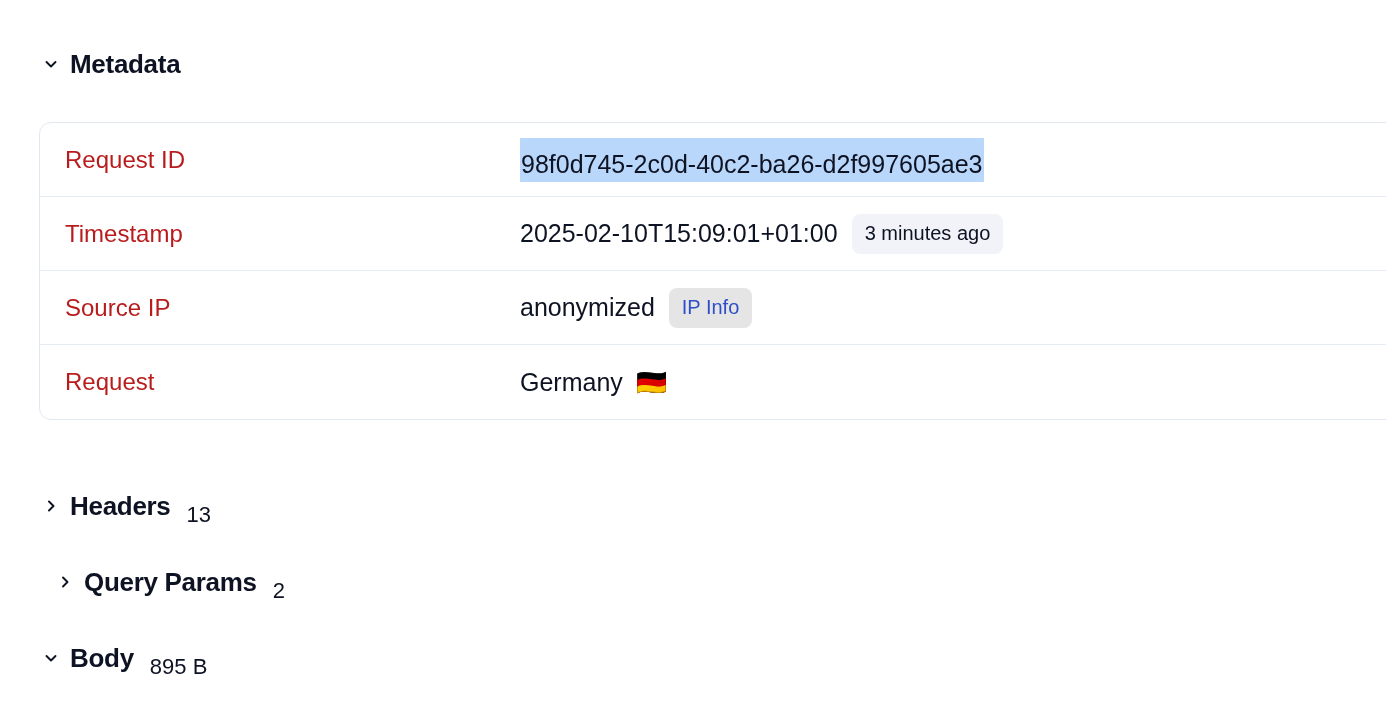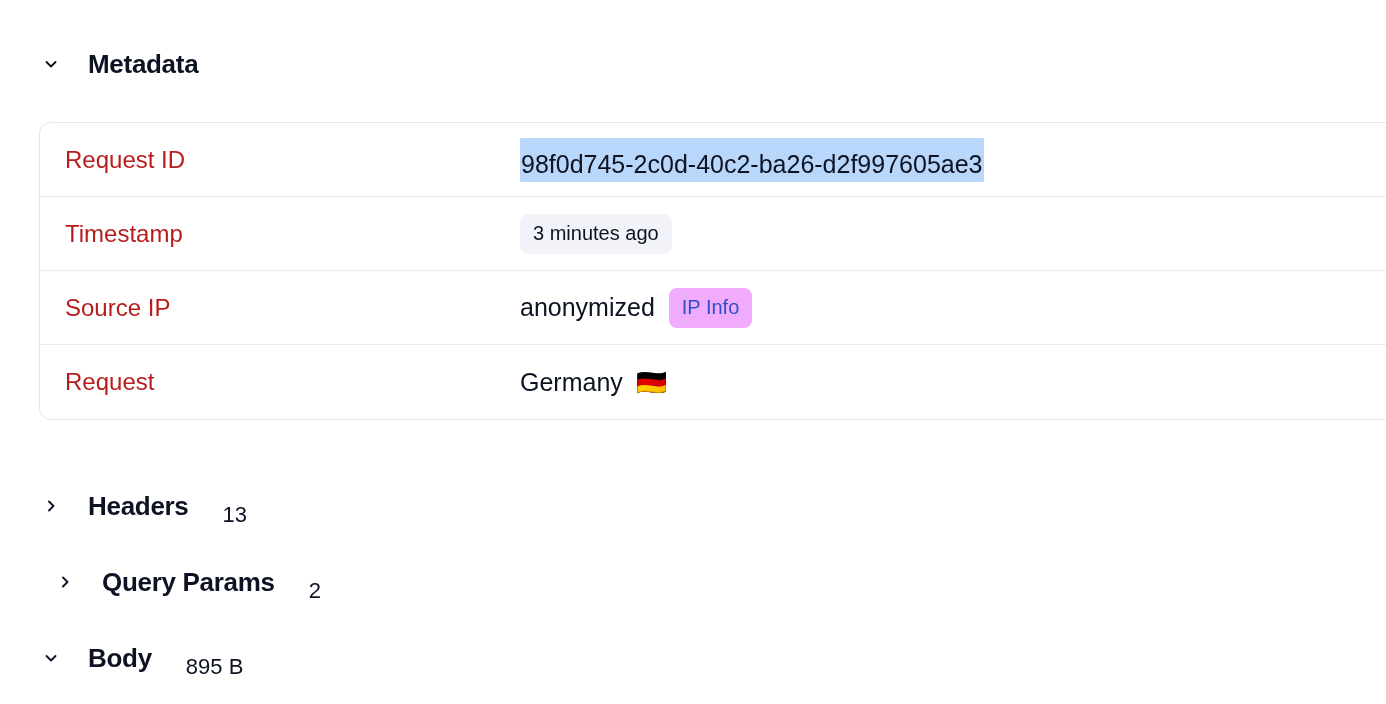--- a/index.html
+++ b/index.html
@@ -21,21 +21,21 @@
     position: relative;
     width: 1386px;
     height: 704px;
     overflow: hidden;
   }
 
   
   .section-header {
     display: flex;
     align-items: center;
-    gap: 28px;
+    gap: 10px;
     cursor: pointer;
     user-select: none;
   }
 
   .chev {
     width: 18px;
     height: 18px;
     flex: 0 0 18px;
     display: flex;
     align-items: center;
@@ -121,21 +121,21 @@
     line-height: 1;
     padding: 9px 13px 11px 13px;
     white-space: nowrap;
     text-align: right;
   }
   .badge-neutral {
     background: #f1f3f8;
     color: #0d1322;
   }
   .badge-link {
-    background: #f0abfc;
+    background: #e5e5e5;
     color: #2e4fc7;
     cursor: pointer;
   }
 
   .flag {
     font-size: 25px;
     line-height: 1;
   }
 
   
@@ -162,20 +162,21 @@
     <div class="meta-row">
       <div class="meta-label">Request ID</div>
       <div class="meta-value">
         <span class="selected-text">98f0d745-2c0d-40c2-ba26-d2f997605ae3</span>
       </div>
     </div>
 
     <div class="meta-row">
       <div class="meta-label">Timestamp</div>
       <div class="meta-value">
+        <span>2025-02-10T15:09:01+01:00</span>
         <span class="badge badge-neutral">3 minutes ago</span>
       </div>
     </div>
 
     <div class="meta-row">
       <div class="meta-label">Source IP</div>
       <div class="meta-value">
         <span>anonymized</span>
         <span class="badge badge-link">IP Info</span>
       </div>

